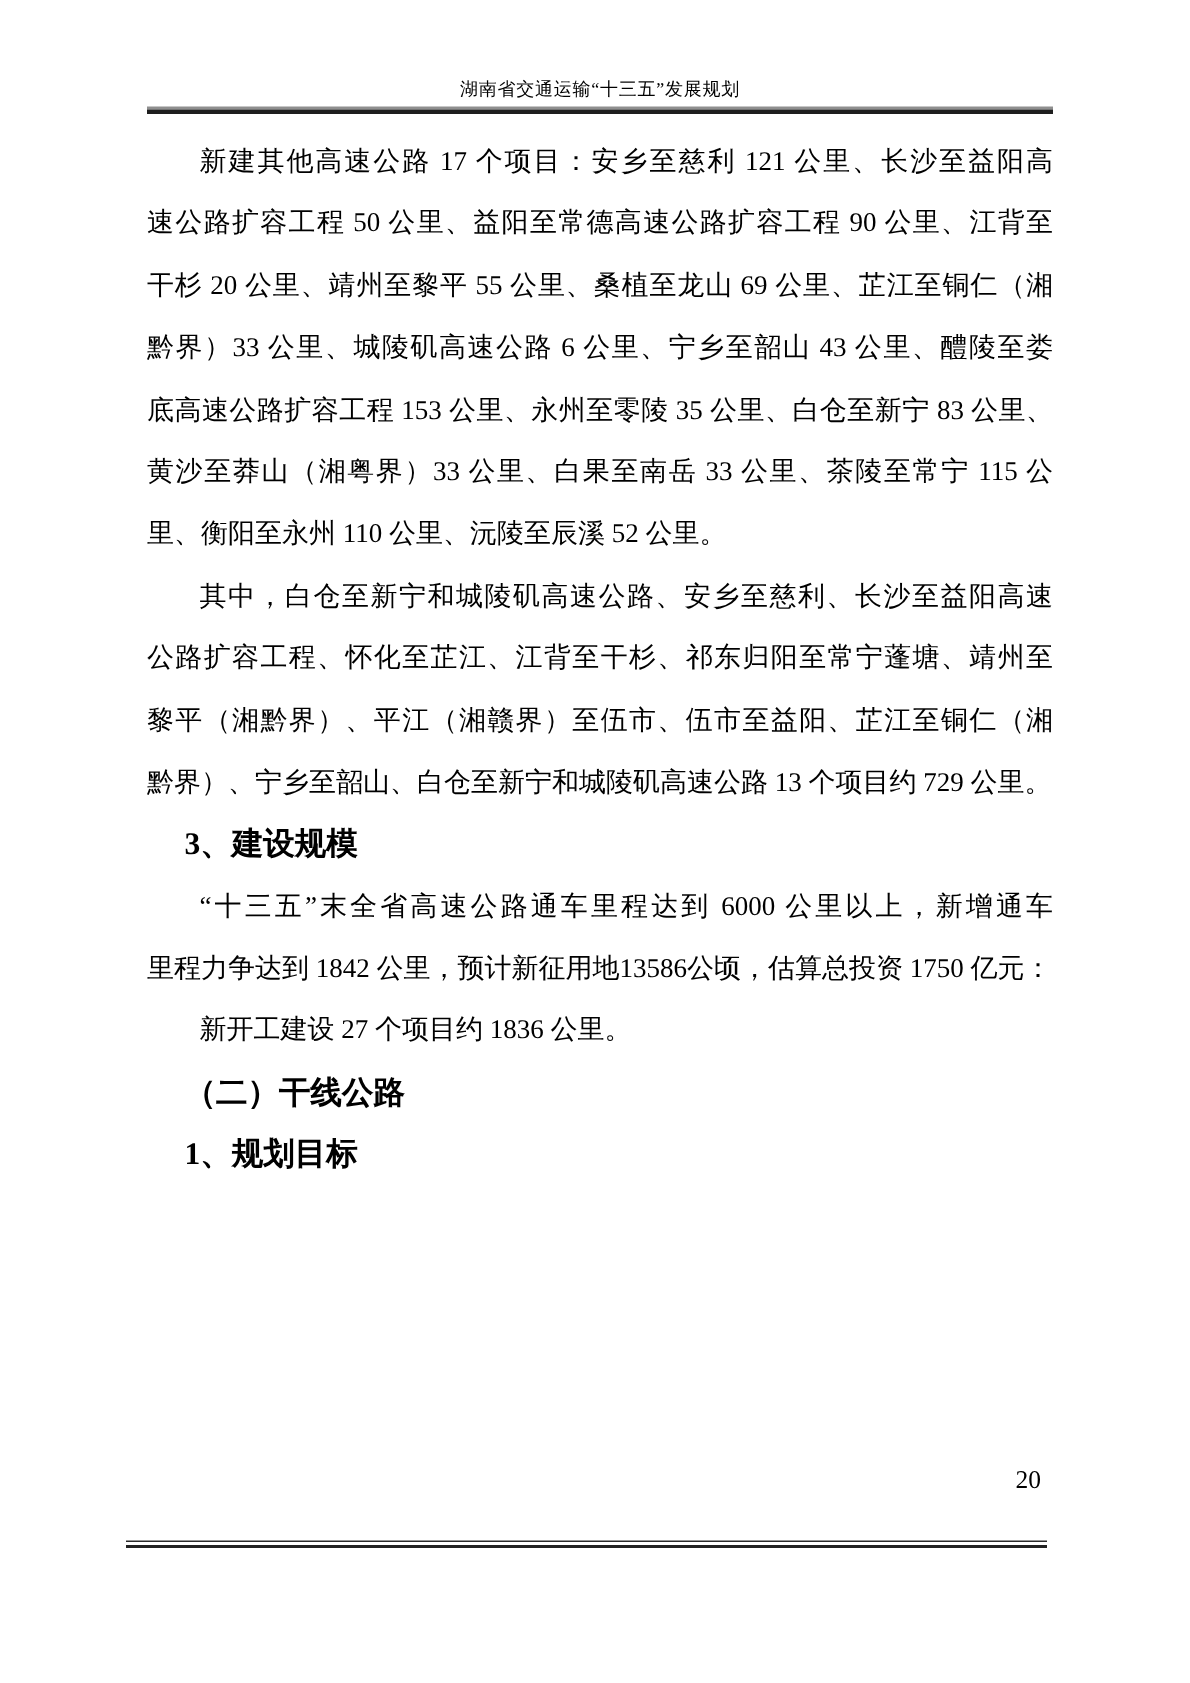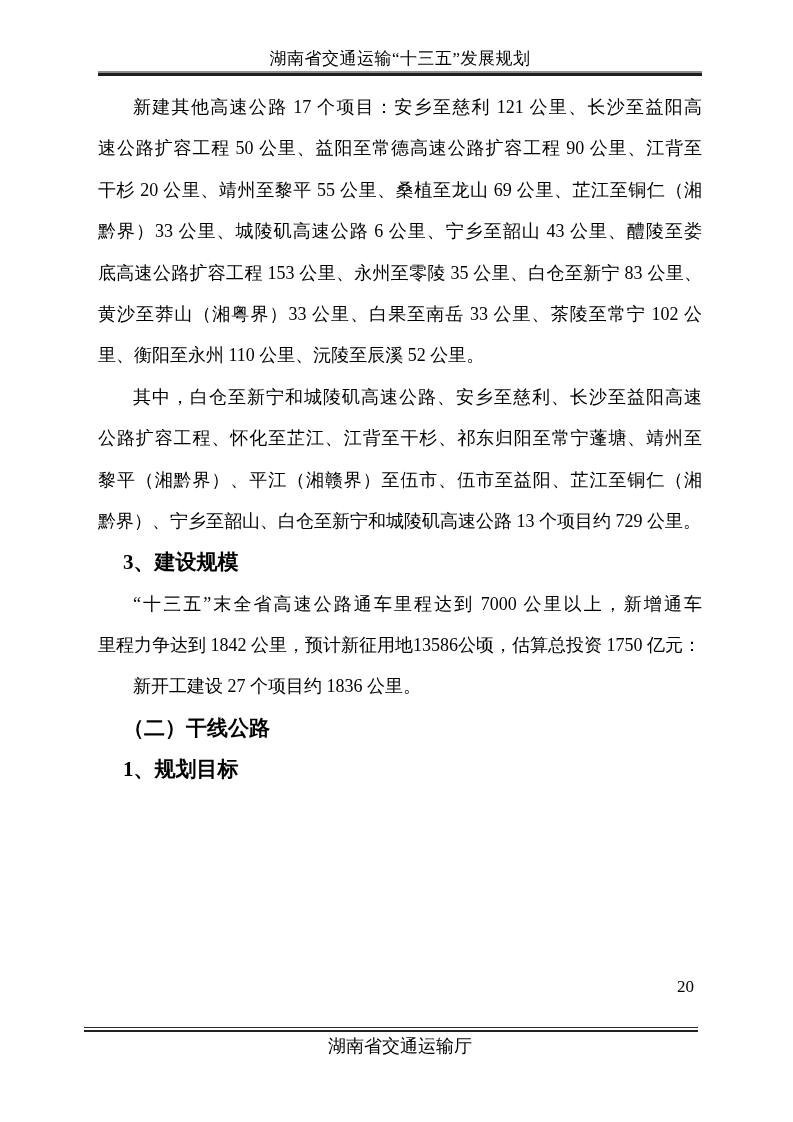--- a/index.html
+++ b/index.html
@@ -12,21 +12,21 @@
     color: #000000;
     overflow: hidden;
   }
   .page { position: absolute; inset: 0; }
 
   
   .header-title {
     position: absolute;
     top: 50px; left: 98px; width: 604px;
     text-align: center;
-    font-size: 17px;
+    font-size: 12px;
     line-height: 18px;
     letter-spacing: 0.5px;
     white-space: nowrap;
   }
   .header-rule {
     position: absolute;
     top: 71px; left: 98px; width: 604px;
     height: 0;
     border-top: 2px solid #8f8f8f;
     border-bottom: 3px solid #1e1e1e;
@@ -90,46 +90,45 @@
 
   <div class="header-rule"></div>
 
   <div class="doc-body">
       <div class="block paragraph">
         <div class="line first">新建其他高速公路 17 个项目：安乡至慈利 121 公里、长沙至益阳高</div>
         <div class="line">速公路扩容工程 50 公里、益阳至常德高速公路扩容工程 90 公里、江背至</div>
         <div class="line">干杉 20 公里、靖州至黎平 55 公里、桑植至龙山 69 公里、芷江至铜仁（湘</div>
         <div class="line">黔界）33 公里、城陵矶高速公路 6 公里、宁乡至韶山 43 公里、醴陵至娄</div>
         <div class="line">底高速公路扩容工程 153 公里、永州至零陵 35 公里、白仓至新宁 83 公里、</div>
-        <div class="line">黄沙至莽山（湘粤界）33 公里、白果至南岳 33 公里、茶陵至常宁 102 公</div>
+        <div class="line">黄沙至莽山（湘粤界）33 公里、白果至南岳 33 公里、茶陵至常宁 115 公</div>
         <div class="line last">里、衡阳至永州 110 公里、沅陵至辰溪 52 公里。</div>
       </div>
       <div class="block paragraph">
         <div class="line first">其中，白仓至新宁和城陵矶高速公路、安乡至慈利、长沙至益阳高速</div>
         <div class="line">公路扩容工程、怀化至芷江、江背至干杉、祁东归阳至常宁蓬塘、靖州至</div>
         <div class="line">黎平（湘黔界）、平江（湘赣界）至伍市、伍市至益阳、芷江至铜仁（湘</div>
         <div class="line last">黔界）、宁乡至韶山、白仓至新宁和城陵矶高速公路 13 个项目约 729 公里。</div>
       </div>
       <div class="block heading-numbered">
         <div class="line first last">3、建设规模</div>
       </div>
       <div class="block paragraph">
-        <div class="line first">“十三五”末全省高速公路通车里程达到 7000 公里以上，新增通车</div>
+        <div class="line first">“十三五”末全省高速公路通车里程达到 6000 公里以上，新增通车</div>
         <div class="line last">里程力争达到 1842 公里，预计新征用地13586公顷，估算总投资 1750 亿元：</div>
       </div>
       <div class="block paragraph">
         <div class="line first last">新开工建设 27 个项目约 1836 公里。</div>
       </div>
       <div class="block heading-parenthesized">
         <div class="line first last">（二）干线公路</div>
       </div>
       <div class="block heading-numbered">
         <div class="line first last">1、规划目标</div>
       </div>
     </div>
 
   <div class="footer-rule"></div>
 
-  <div class="footer-org">湖南省交通运输厅</div>
 
   <div class="page-number">20</div>
 
 </div>
 
 </body></html>

